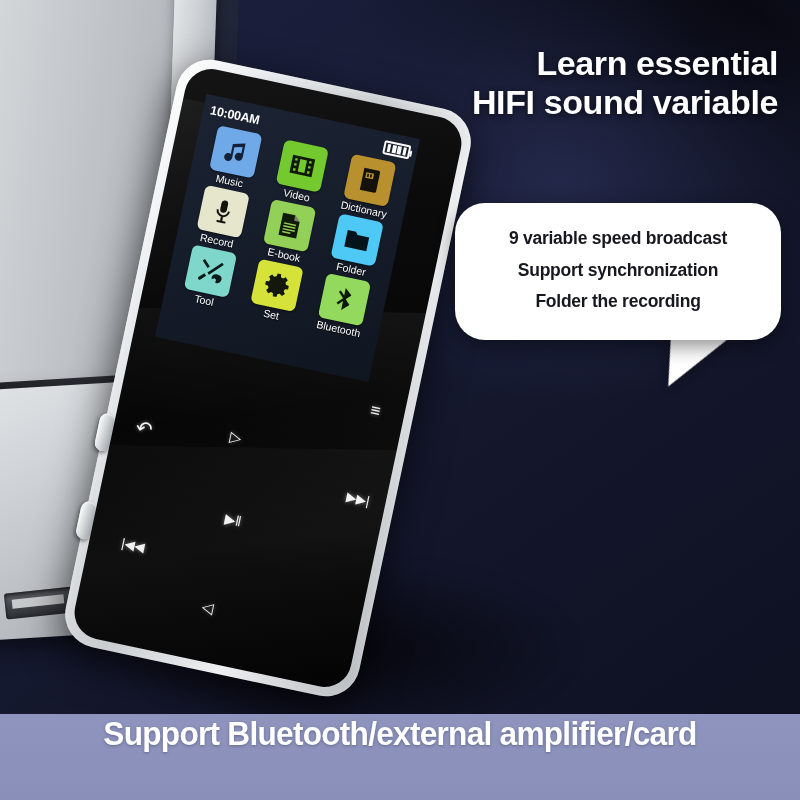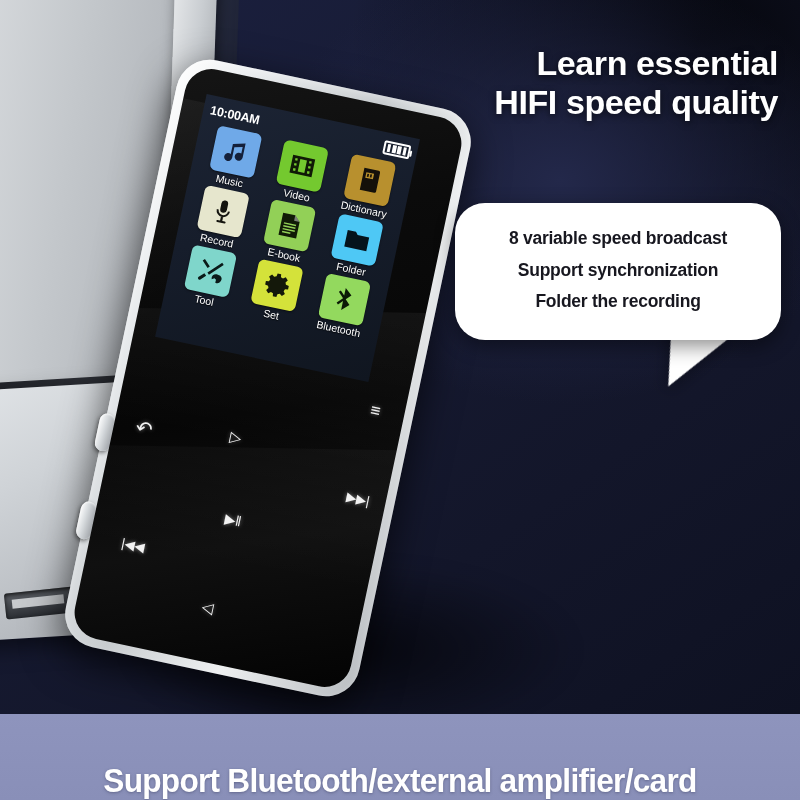--- a/index.html
+++ b/index.html
@@ -222,21 +222,21 @@
     border-right:44px solid transparent;
     border-top:64px solid #fff;
     transform:rotate(17deg);
     filter:drop-shadow(0 5px 8px rgba(0,0,0,.35));
   }
 
   
   #banner {
     position:absolute; left:0; bottom:0; width:800px; height:86px;
     background:linear-gradient(180deg,#8e94bd 0%,#898fb8 100%);
-    display:flex; align-items:flex-end; justify-content:center;
+    display:flex; align-items:flex-start; justify-content:center;
   }
   #banner-text {
     color:#fff; font-weight:bold; font-size:34px;
     letter-spacing:-0.8px;
     transform:scaleX(.93);
     text-shadow:0 1px 3px rgba(60,64,95,.5);
     white-space:nowrap;
   }
 </style>
 </head>
@@ -406,26 +406,26 @@
       <span class="touch" id="ctl-up">▷</span>
       <span class="touch" id="ctl-next">▶▶|</span>
       <span class="touch" id="ctl-play">▶‖</span>
       <span class="touch" id="ctl-prev">|◀◀</span>
       <span class="touch" id="ctl-down">◁</span>
     </div>
   </div>
 
   <div id="headline">
     <div>Learn essential</div>
-    <div>HIFI speed quality</div>
+    <div>HIFI sound variable</div>
   </div>
 
   <div id="bubble-tail"></div>
   <div id="bubble">
-    <div class="line">8 variable speed broadcast</div>
+    <div class="line">9 variable speed broadcast</div>
     <div class="line">Support synchronization</div>
     <div class="line">Folder the recording</div>
   </div>
 
   <div id="banner">
     <span id="banner-text">Support Bluetooth/external amplifier/card</span>
   </div>
 
 </div>
 

